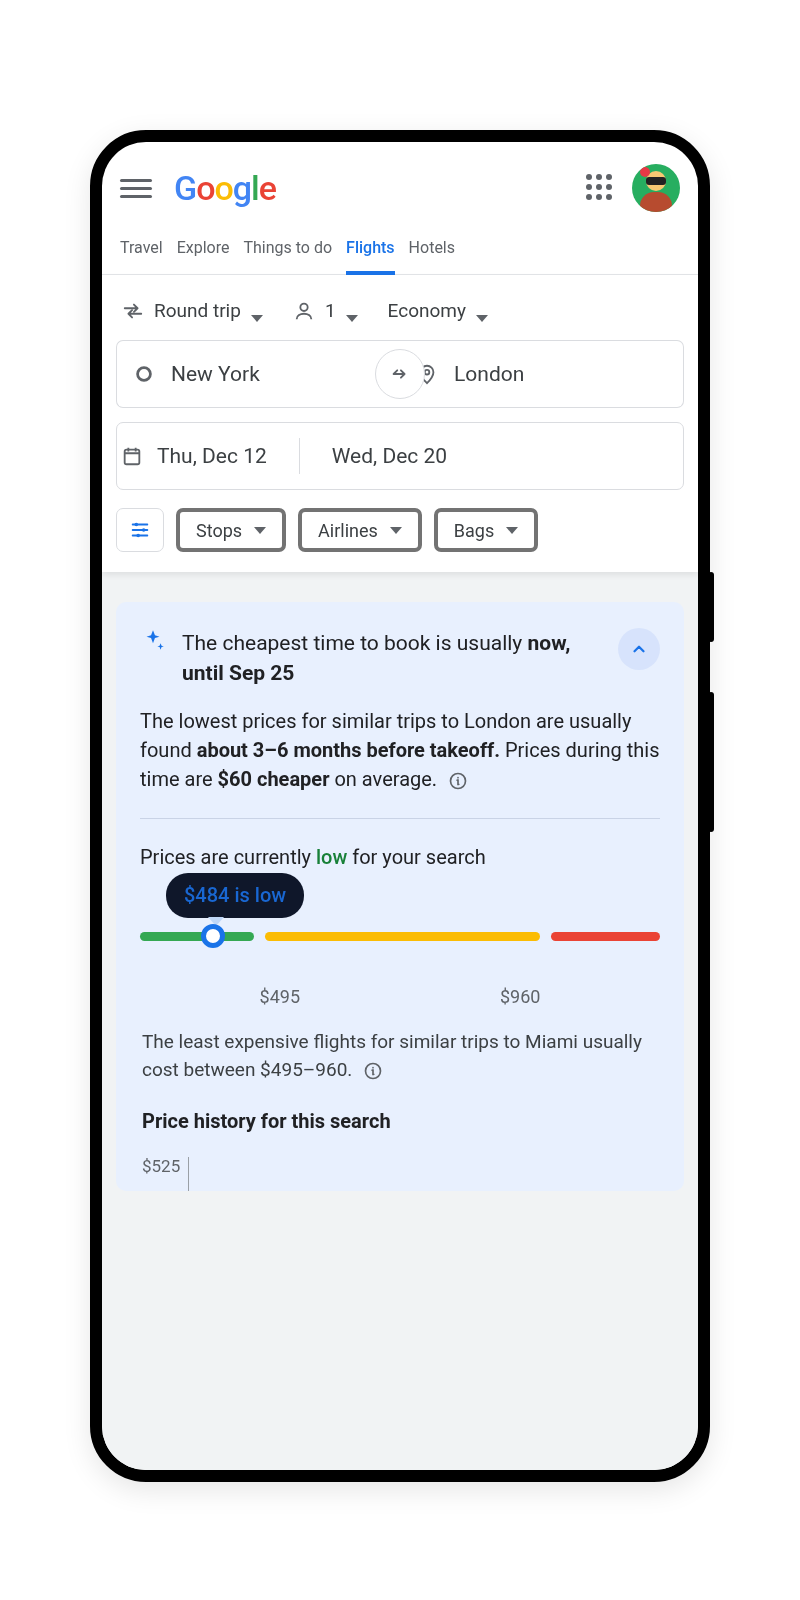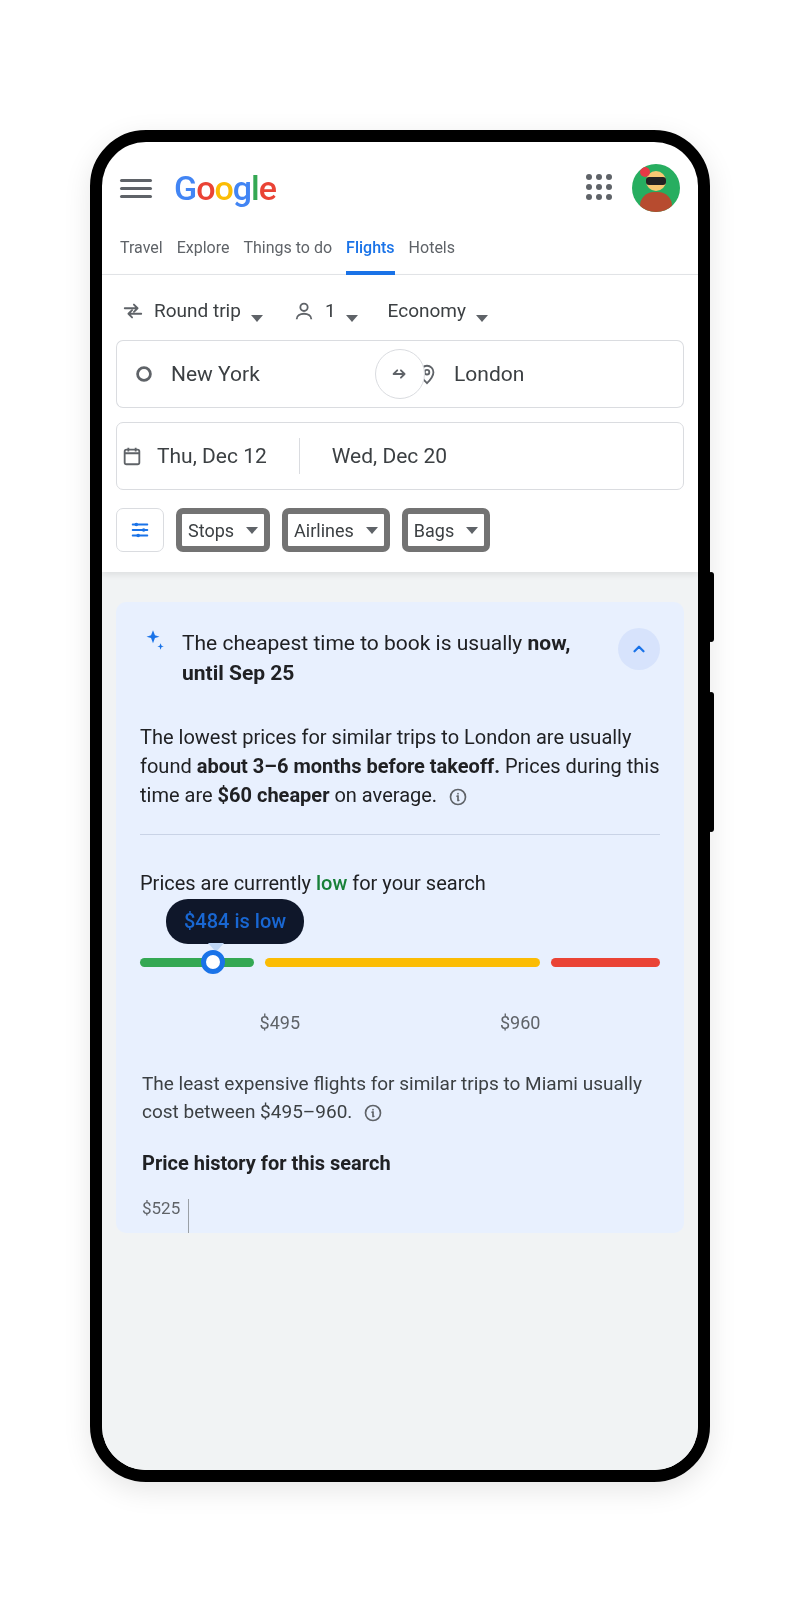--- a/index.html
+++ b/index.html
@@ -61,31 +61,31 @@
     .field{flex:1;border:1px solid #dadce0;border-radius:7px;height:68px;display:flex;align-items:center;padding:0 16px;font-size:21px;color:#3c4043;gap:16px;background:#fff;cursor:pointer}
     .field.left{border-top-right-radius:0;border-bottom-right-radius:0;border-right:none}
     .field.right{border-top-left-radius:0;border-bottom-left-radius:0;border-left:none}
     .swap{position:absolute;left:50%;top:50%;transform:translate(-50%,-50%);width:50px;height:50px;border-radius:50%;background:#fff;border:1px solid #dadce0;display:flex;align-items:center;justify-content:center;cursor:pointer}
 
     .date-field{margin-top:14px;border:1px solid #dadce0;border-radius:7px;height:68px;display:flex;align-items:center;padding:0 4px;font-size:21px;color:#3c4043;gap:14px;cursor:pointer}
     .date-field .divider{width:1px;height:36px;background:#dadce0;margin:0 18px}
 
     .chips{display:flex;gap:12px;margin-top:18px;align-items:center;overflow:hidden}
     .chip-sq{width:48px;height:44px;border:1px solid #dadce0;border-radius:7px;display:flex;align-items:center;justify-content:center;cursor:pointer}
-    .chip{height:44px;border:6px solid #737373;border-radius:7px;padding:0 6px;display:flex;align-items:center;gap:12px;font-size:18px;color:#3c4043;cursor:pointer;white-space:nowrap}
+    .chip{height:44px;border:4px solid #737373;border-radius:7px;padding:0 16px;display:flex;align-items:center;gap:12px;font-size:18px;color:#3c4043;cursor:pointer;white-space:nowrap}
 
     
     .scroll-area{background:#f1f3f4;padding:30px 14px 0 14px;height:calc(100% - 430px);overflow:hidden}
     .insight{background:#e8f0fe;border-radius:10px;padding:26px 24px 0 24px;color:#202124;font-size:20px;line-height:1.45}
     .insight-head{display:flex;gap:16px;align-items:flex-start}
     .sparkle{flex:none;color:#1a73e8}
     .insight-title{flex:1;font-size:21px}
     .insight-title b{font-weight:700}
     .collapse{width:42px;height:42px;border-radius:50%;background:#d7e3fc;display:flex;align-items:center;justify-content:center;cursor:pointer;flex:none}
-    .insight p{margin-top:34px}
+    .insight p{margin-top:18px}
     .insight b{font-weight:700}
     .info-ic{display:inline-flex;vertical-align:middle;margin-left:6px;cursor:pointer}
     .hr{height:1px;background:#c9d3e6;margin:24px 0}
     .low-word{color:#188038;font-weight:500}
 
     .gauge{position:relative;margin-top:50px;height:30px}
     .bar{position:absolute;top:10px;height:9px;border-radius:5px}
     .bar.g{left:0;width:22%;background:#34a853}
     .bar.y{left:24%;width:53%;background:#fbbc04}
     .bar.r{left:79%;width:21%;background:#ea4335}

